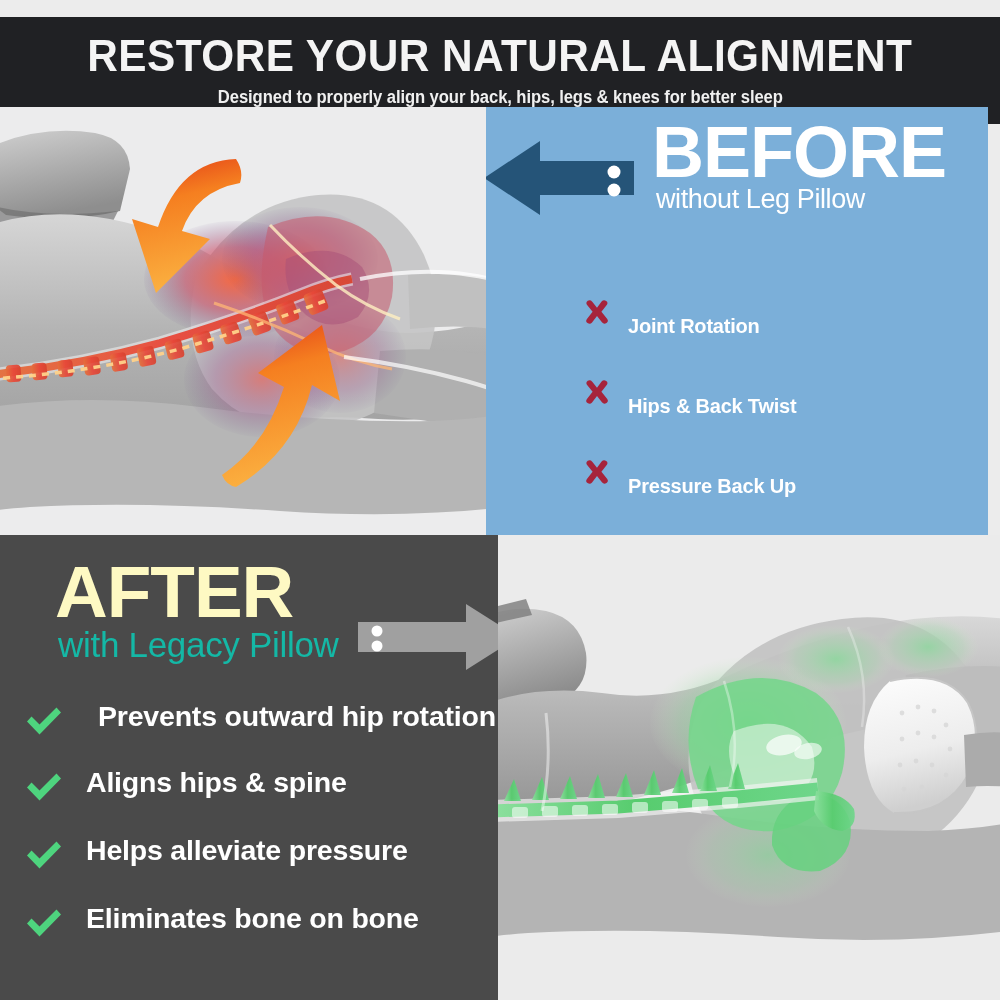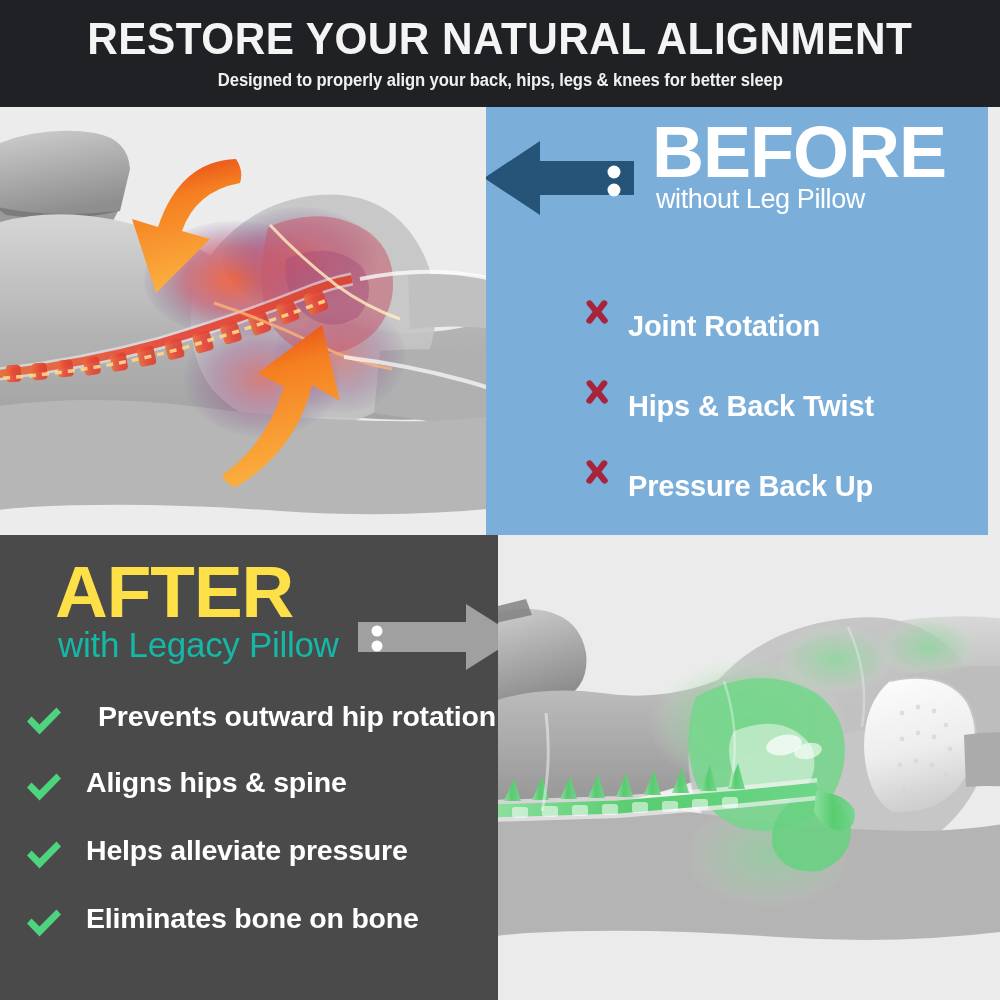--- a/index.html
+++ b/index.html
@@ -6,21 +6,21 @@
   * { margin:0; padding:0; box-sizing:border-box; }
   html,body { width:1000px; height:1000px; overflow:hidden; }
   body {
     font-family:"Liberation Sans", sans-serif;
     background:#ececec;
   }
   .infographic { position:relative; width:1000px; height:1000px; }
 
   
   .header {
-    position:absolute; left:0; top:0; width:1000px; height:107px;
+    position:absolute; left:0; top:17px; width:1000px; height:107px;
     background:#202124;
     display:flex; flex-direction:column;
     align-items:center; justify-content:center;
   }
   .header-title {
     color:#f4f4f4;
     font-size:45px;
     font-weight:bold;
     letter-spacing:0.5px;
     line-height:1;
@@ -63,29 +63,29 @@
     margin-top:-2px; padding-left:4px;
   }
 
   .before-list { position:absolute; left:96px; top:165px; width:406px; }
   .b-item {
     display:flex; align-items:center;
     height:80px;
   }
   .b-mark { width:46px; flex:0 0 46px; display:flex; align-items:center; }
   .b-label {
-    color:#ffffff; font-size:29px; font-weight:bold;
+    color:#ffffff; font-size:20px; font-weight:bold;
     letter-spacing:-0.2px; white-space:nowrap;margin-top:28px;
   }
 
   
   .after-head { position:absolute; left:0; top:22px; width:498px; height:130px; }
   .after-text { position:absolute; left:55px; top:0; }
   .word-after {
-    color:#fde047; font-size:73px; font-weight:bold;
+    color:#fef9c3; font-size:73px; font-weight:bold;
     line-height:0.95; letter-spacing:-1px; white-space:nowrap;
   }
   .sub-after {
     color:#14b8a6; font-size:35px; font-weight:300;
     line-height:1.05; letter-spacing:-0.3px; white-space:nowrap;
     margin-top:1px; padding-left:3px;
   }
   .arrow-right-wrap {
     position:absolute; left:358px; top:45px;
     width:160px; height:70px;

